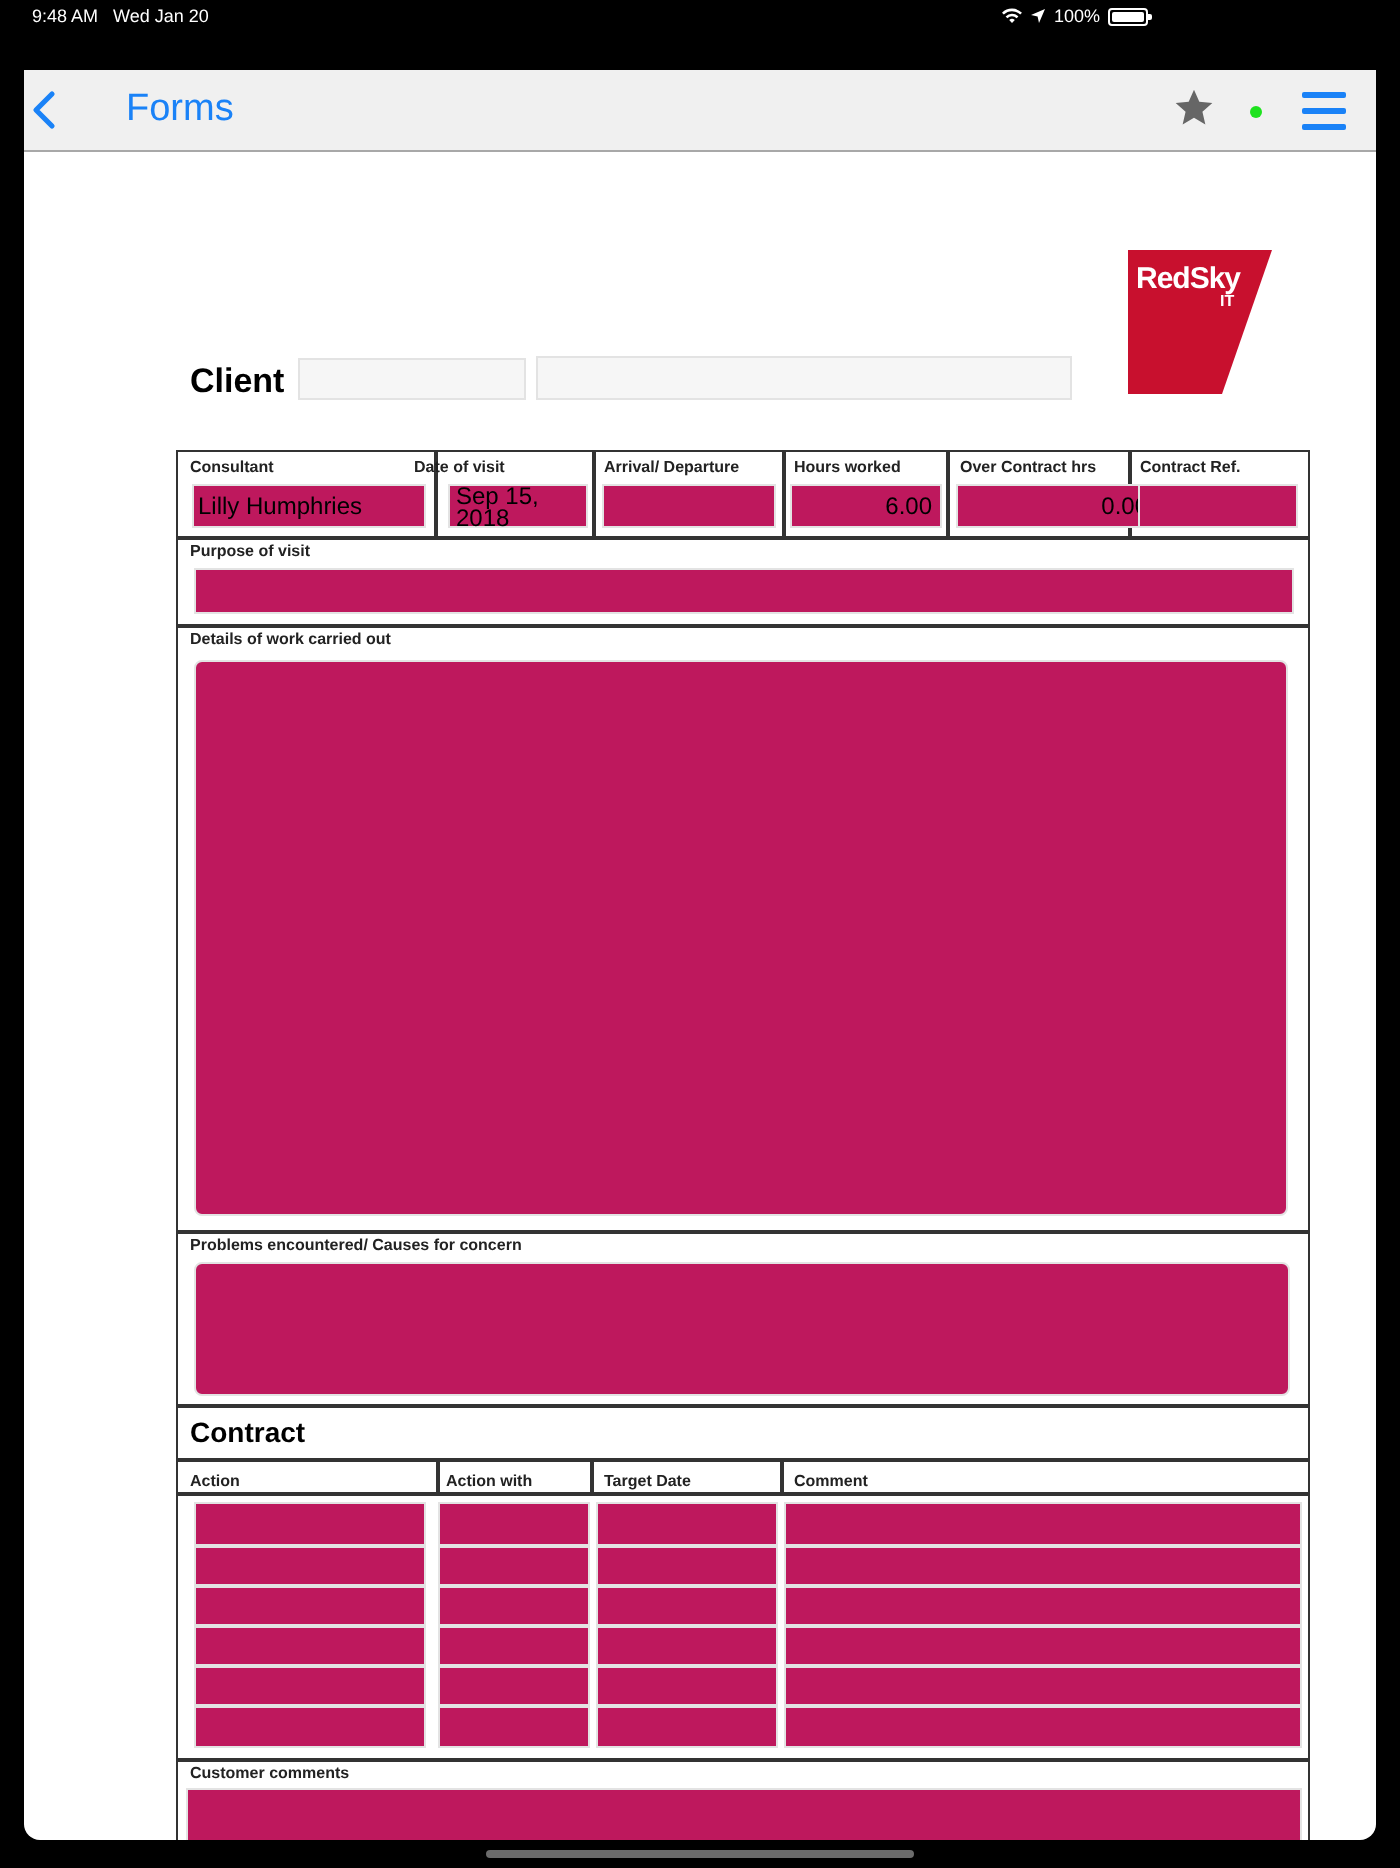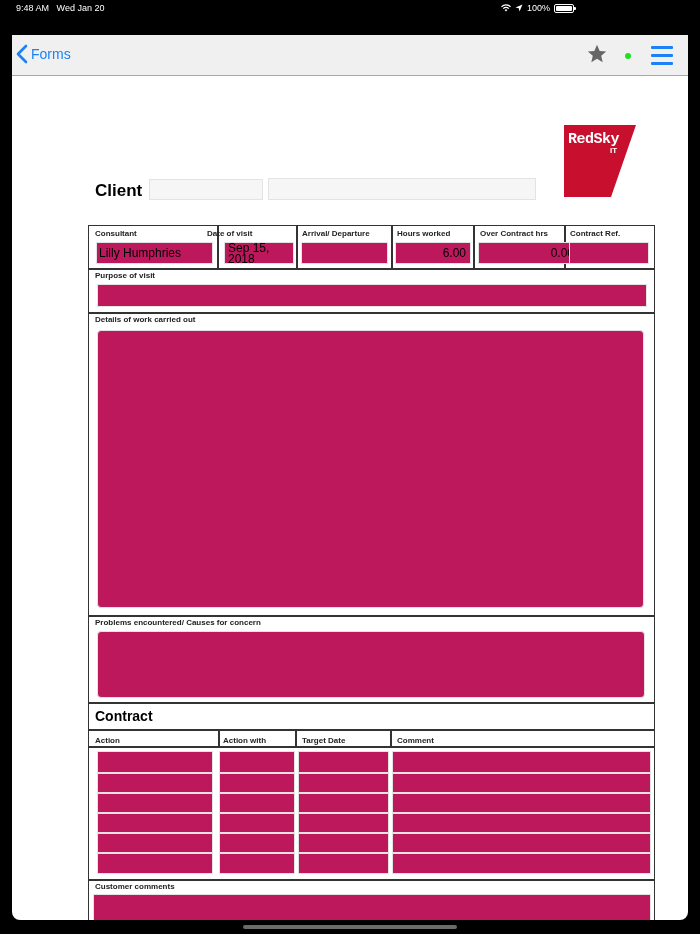--- a/index.html
+++ b/index.html
@@ -6,36 +6,36 @@
   html, body { width: 700px; height: 934px; background: #000; overflow: hidden; font-family: "Liberation Sans", sans-serif; }
   .statusbar { position: absolute; left: 0; top: 0; width: 586px; height: 20px; color: #fff; font-size: 9px; }
   .statusbar .time { position: absolute; left: 16px; top: 3px; }
   .statusbar .right { position: absolute; right: 12px; top: 3px; display: flex; align-items: center; gap: 4px; }
   .battery { width: 20px; height: 9px; border: 1px solid #fff; border-radius: 2px; position: relative; }
   .battery::before { content: ""; position: absolute; left: 1px; top: 1px; right: 1px; bottom: 1px; background: #fff; border-radius: 1px; }
   .battery::after { content: ""; position: absolute; right: -3px; top: 2px; width: 2px; height: 3px; background: #fff; border-radius: 0 1px 1px 0; }
 
   .panel { position: absolute; left: 12px; top: 35px; width: 676px; height: 885px; background: #fff; border-radius: 0 0 8px 8px; overflow: hidden; }
   .navbar { position: absolute; left: 0; top: 0; width: 676px; height: 41px; background: #f0f0f0; border-bottom: 1px solid #a8a8a8; }
-  .nav-back { position: absolute; left: 4px; top: 9px; display: flex; align-items: center; color: #1a82f7; font-size: 14px; cursor: pointer; }
+  .nav-back { position: absolute; left: 4px; top: 9px; display: flex; align-items: center; color: #1a82f7; font-size: 19px; cursor: pointer; gap: 32px; }
   .nav-back svg { margin-right: 3px; }
   .nav-title { position: absolute; left: 0; right: 0; top: 11px; text-align: center; font-size: 16px; font-weight: bold; color: #000; pointer-events: none; }
   .nav-star { position: absolute; left: 574px; top: 8px; cursor: pointer; }
   .nav-dot { position: absolute; left: 613px; top: 18px; width: 6px; height: 6px; border-radius: 50%; background: #1ee21e; }
   .nav-menu { position: absolute; left: 639px; top: 11px; width: 22px; height: 19px; cursor: pointer; }
   .nav-menu span { position: absolute; left: 0; width: 22px; height: 3px; background: #1a82f7; border-radius: 1px; }
 
   .title { position: absolute; left: 83px; top: 89px; font-size: 29px; color: #a7121b; font-family: "Liberation Sans", sans-serif; }
   .client-label { position: absolute; left: 83px; top: 146px; font-size: 17px; font-weight: bold; color: #000; }
   .field { background: #f6f6f6; border: 1px solid #e3e3e3; }
   .client-f1 { position: absolute; left: 137px; top: 144px; width: 114px; height: 21px; }
   .client-f2 { position: absolute; left: 256px; top: 143px; width: 268px; height: 22px; }
 
   .logo { position: absolute; left: 552px; top: 90px; width: 72px; height: 72px; }
-  .logo-text { position: absolute; left: 556px; top: 96px; color: #fff; font-size: 15px; font-weight: bold; letter-spacing: -0.5px; font-family: Liberation Mono, monospace; }
+  .logo-text { position: absolute; left: 556px; top: 96px; color: #fff; font-size: 15px; font-weight: bold; letter-spacing: -0.5px; }
   .logo-it { position: absolute; left: 598px; top: 111px; color: #fff; font-size: 8px; font-weight: bold; }
 
   .form { position: absolute; left: 76px; top: 190px; width: 567px; height: 700px; border-left: 1.5px solid #333; border-right: 1.5px solid #333; border-top: 1.5px solid #333; }
   .hline { position: absolute; left: 0; right: 0; height: 1.5px; background: #333; }
   .vline { position: absolute; width: 1.5px; background: #333; }
   .lbl { position: absolute; font-size: 8px; font-weight: bold; color: #222; white-space: nowrap; }
   .val { position: absolute; font-size: 12px; color: #000; line-height: 11px; }
   .fbox { position: absolute; background: #be185d; border: 1px solid #e3e3e3; }
   .fbox.rounded { border-radius: 4px; }
   .actions-title { position: absolute; left: 6px; top: 482px; font-size: 14px; font-weight: bold; color: #000; }

